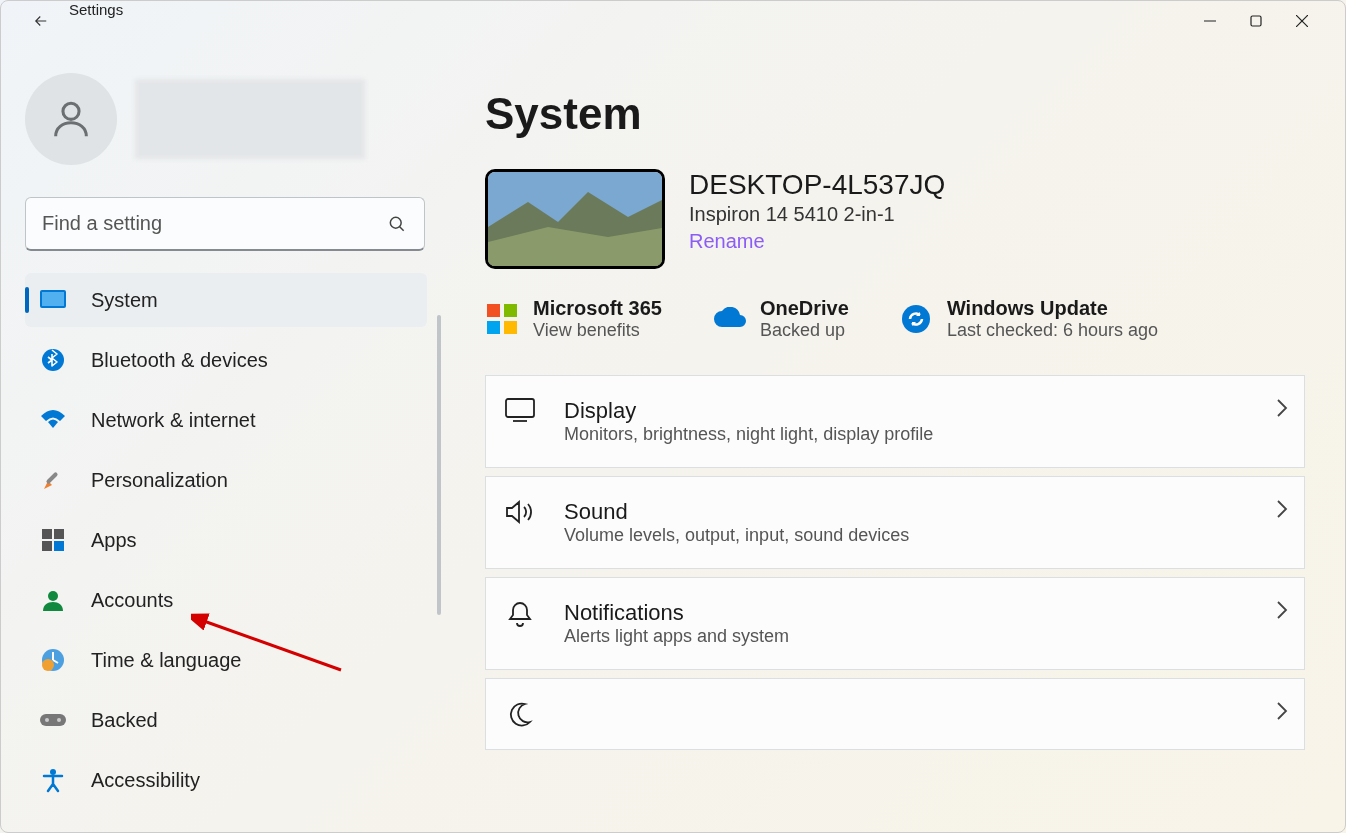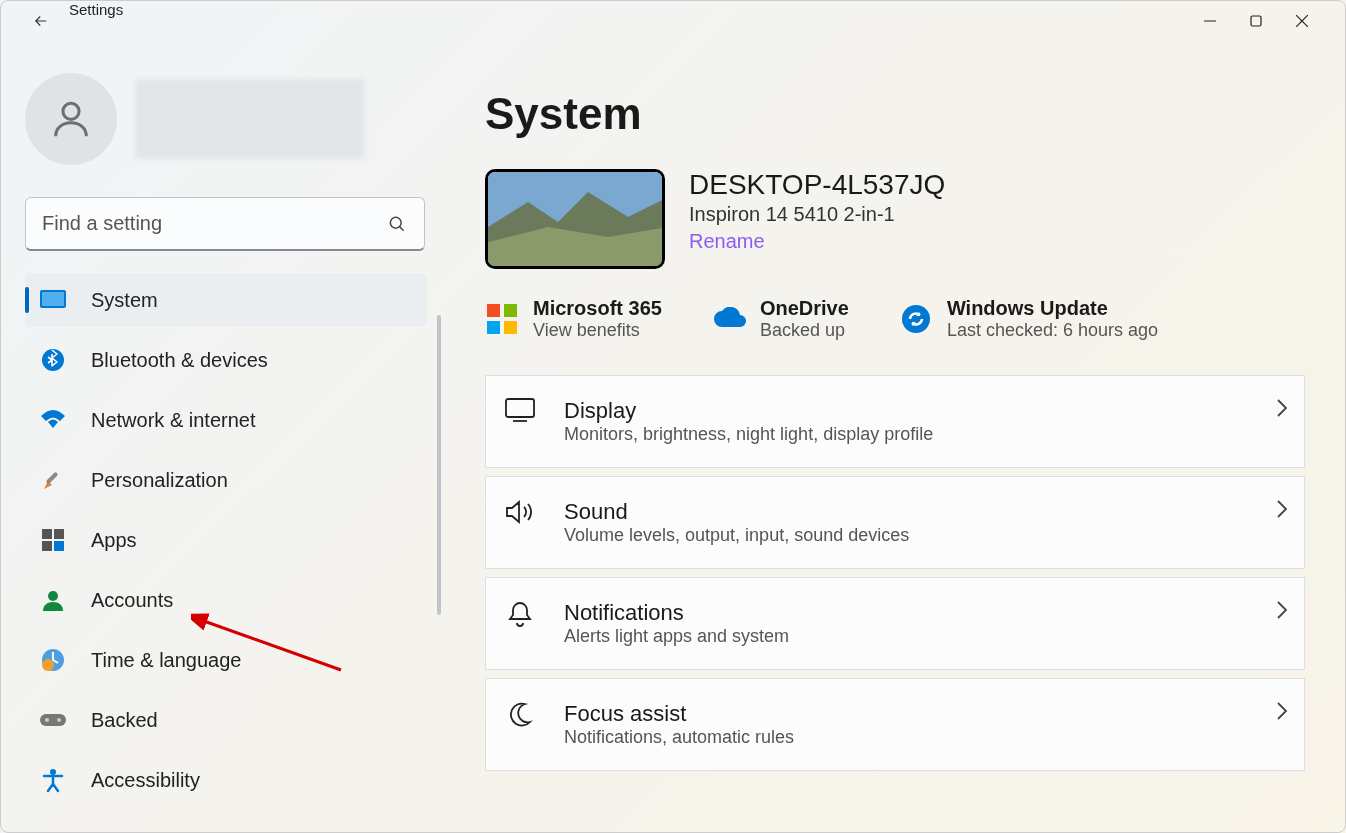--- a/index.html
+++ b/index.html
@@ -319,24 +319,20 @@
           </svg>
         </span>
     </div>
 
     <div class="setting-card">
       <span class="card-icon">
           <svg width="26" height="26" viewBox="0 0 26 26" fill="none" stroke="#222" stroke-width="1.8">
             <path d="M18 3a11 11 0 1 0 5 18 9 9 0 0 1-5-18Z"></path>
           </svg>
         </span>
-      <div>
-          <div class="card-title">Focus assist</div>
-          <div class="card-sub">Notifications, automatic rules</div>
-        </div>
       <span class="chev">
           <svg width="12" height="20" viewBox="0 0 12 20" fill="none" stroke="#444" stroke-width="1.8">
             <path d="M2 2l8 8-8 8"></path>
           </svg>
         </span>
     </div>
   </div>
 </div>
 
 </body></html>

